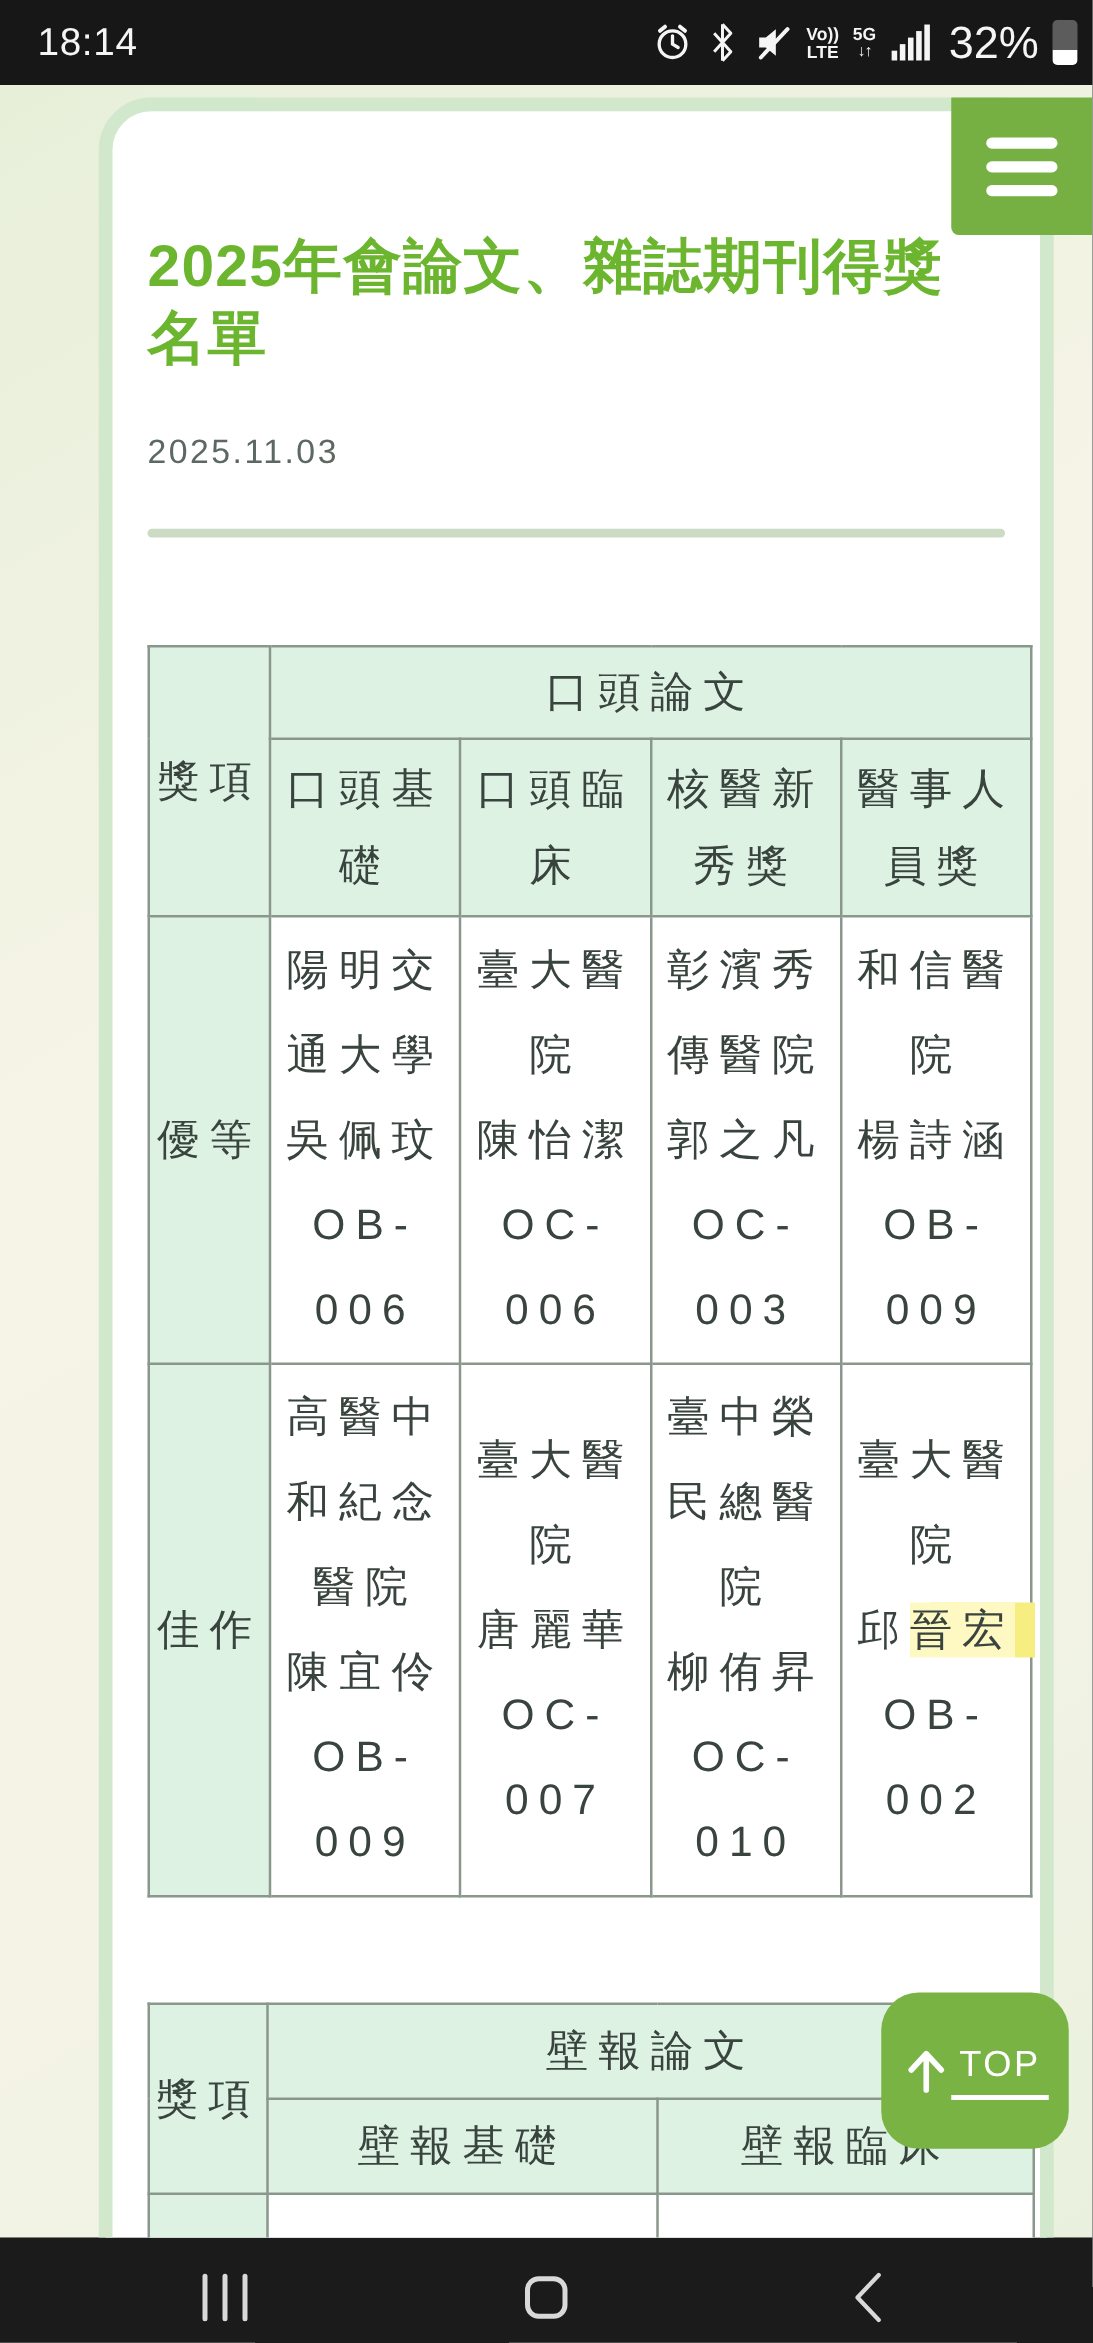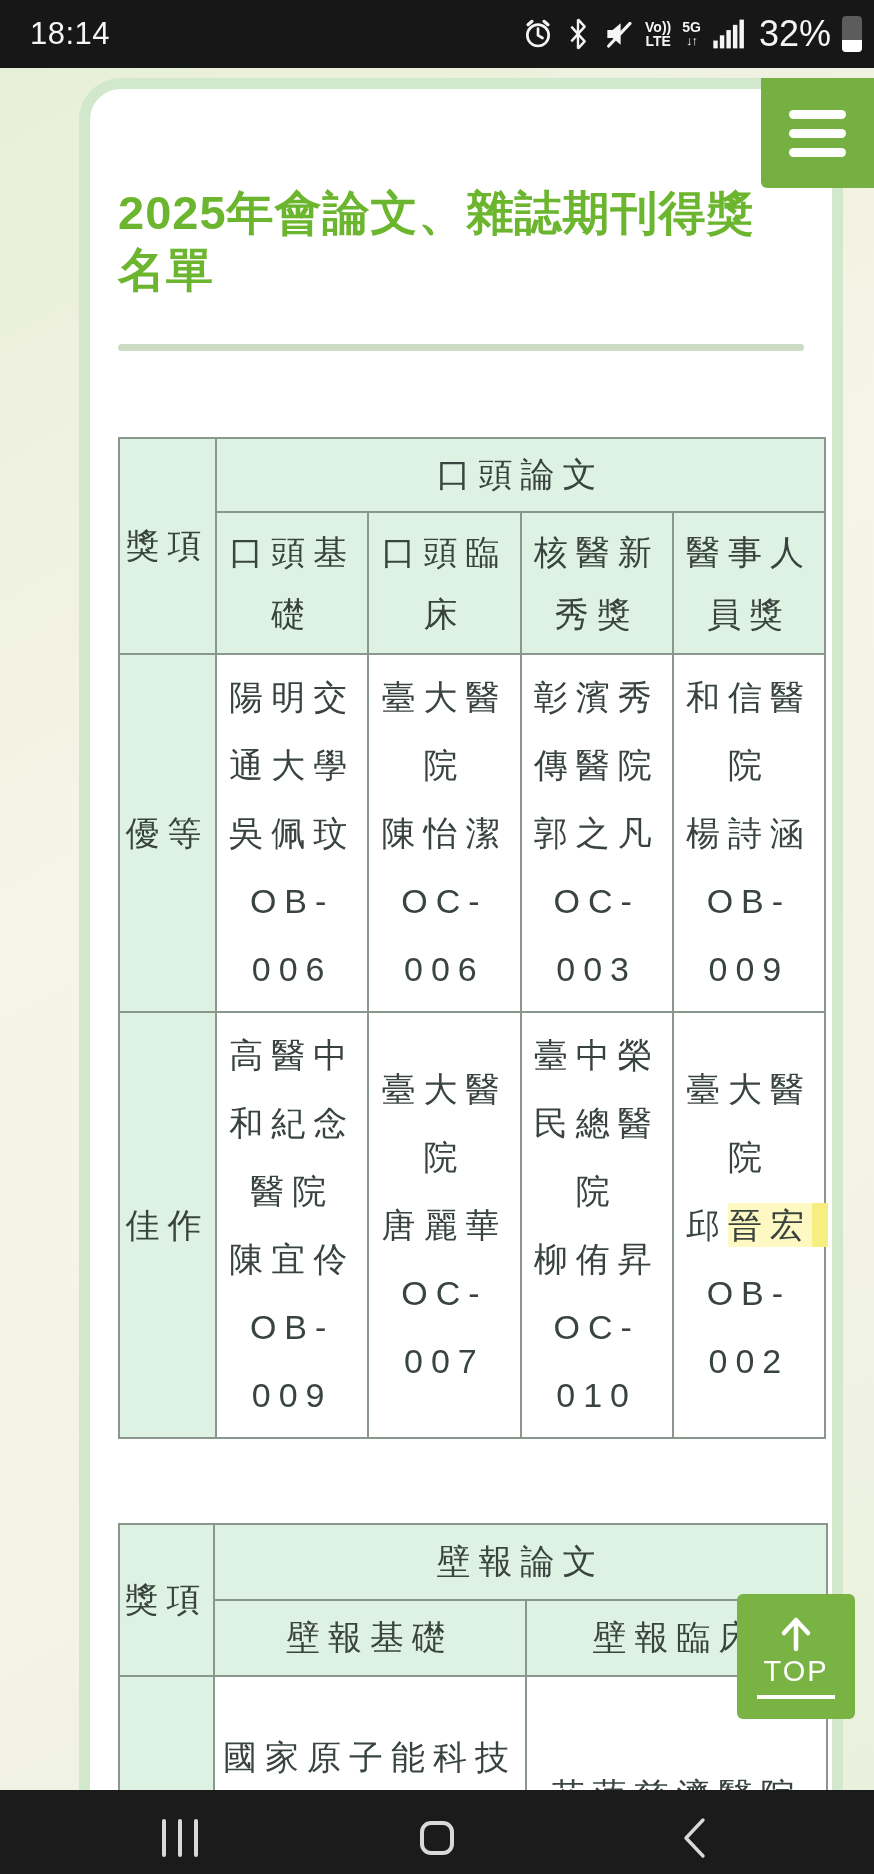--- a/index.html
+++ b/index.html
@@ -72,23 +72,23 @@
   .menu-button{
     position:absolute;top:10px;right:0;width:113px;height:110px;
     background:#76b043;z-index:5;cursor:pointer;
     display:flex;flex-direction:column;justify-content:center;align-items:center;gap:10px;
     border-radius:0 0 0 6px;
   }
   .menu-bar{width:57px;height:9px;background:#fff;border-radius:5px;}
 
   
   .top-button{
-    position:absolute;right:19px;top:1526px;width:118px;height:125px;
-    background:#79b344;border-radius:6px;z-index:5;cursor:pointer;
-    display:flex;flex-direction:column;align-items:center;justify-content:center;color:#fff;
+    position:absolute;right:19px;top:1526px;width:150px;height:125px;
+    background:#79b344;border-radius:30px;z-index:5;cursor:pointer;
+    display:flex;flex-direction:row;align-items:center;justify-content:center;color:#fff;
   }
   .top-label{
     font-size:29px;letter-spacing:2px;border-bottom:4px solid #fff;
     padding:0 6px 7px;margin-top:2px;
   }
 
   
   .nav-bar{
     height:96px;background:#1b1b1b;
     display:flex;align-items:center;justify-content:space-between;
@@ -138,20 +138,21 @@
       </span>
   </span>
 </div>
 
 <div class="page">
 
   <div class="card">
 
     <h1 class="page-title">2025年會論文、雜誌期刊得獎
 名單</h1>
+    <div class="post-date">2025.11.03</div>
     <div class="divider"></div>
 
     <table class="award-table oral">
       <tbody>
           <tr>
         <th class="label-col" rowspan="2">獎項</th>
         <th class="group-head" colspan="4">口頭論文</th>
       </tr>
       <tr class="cols-row">
         <th>口頭基

